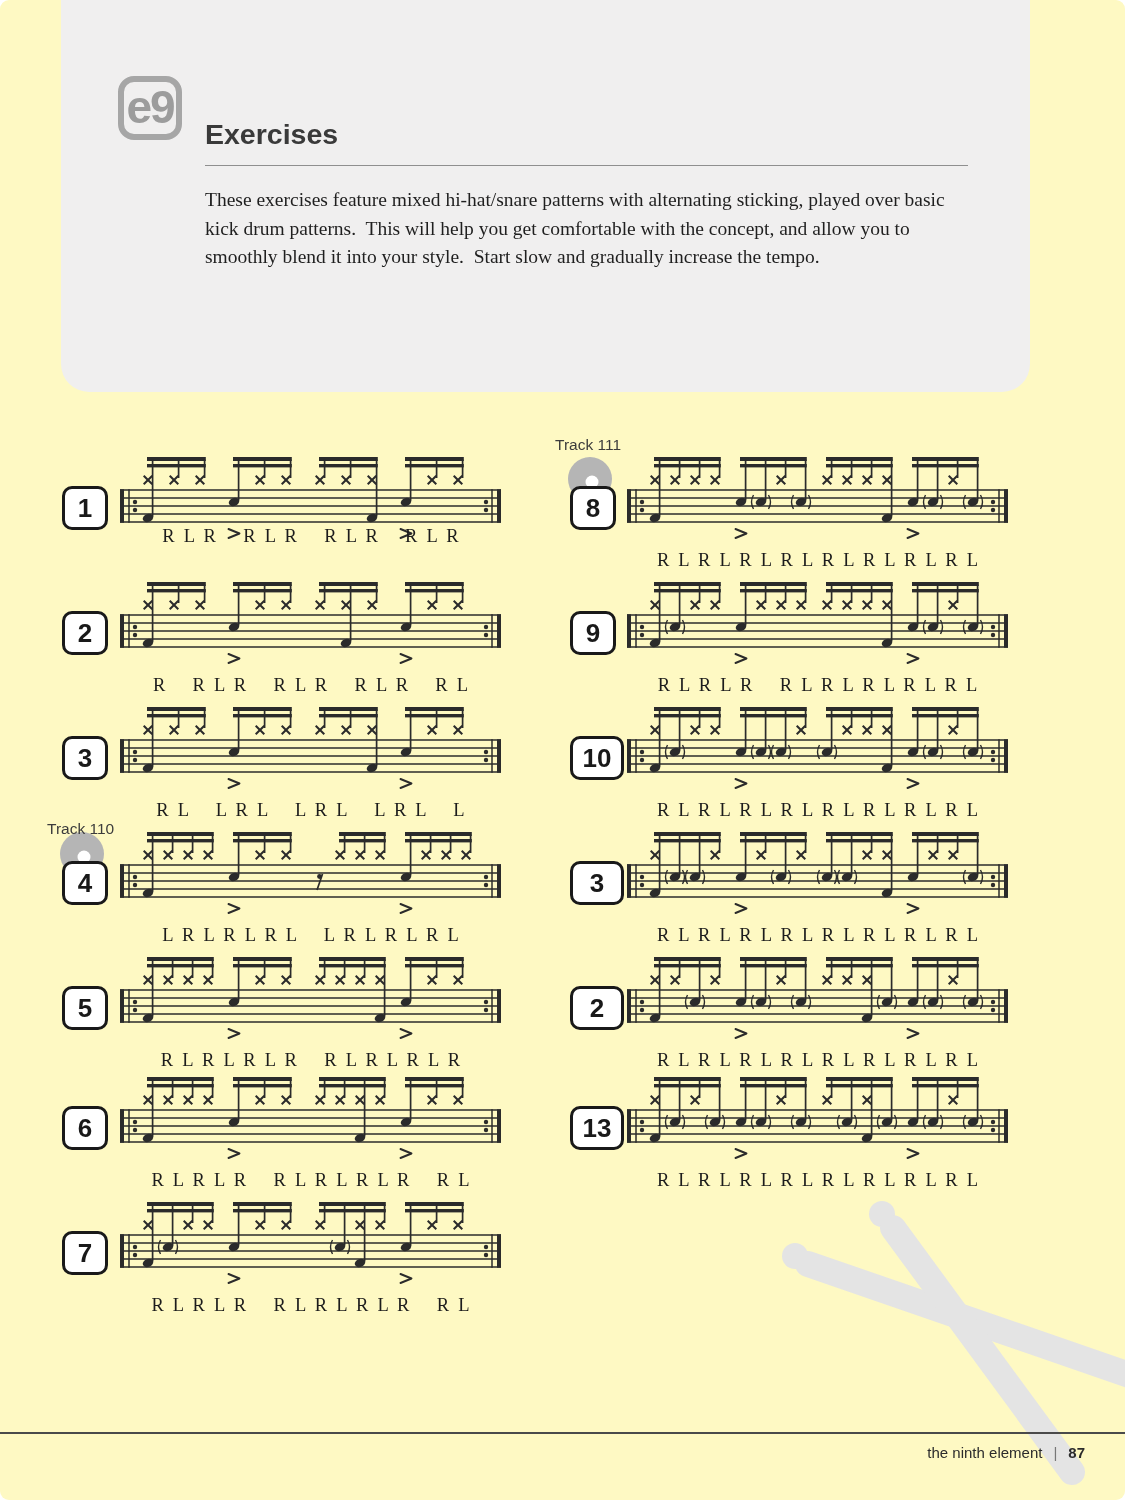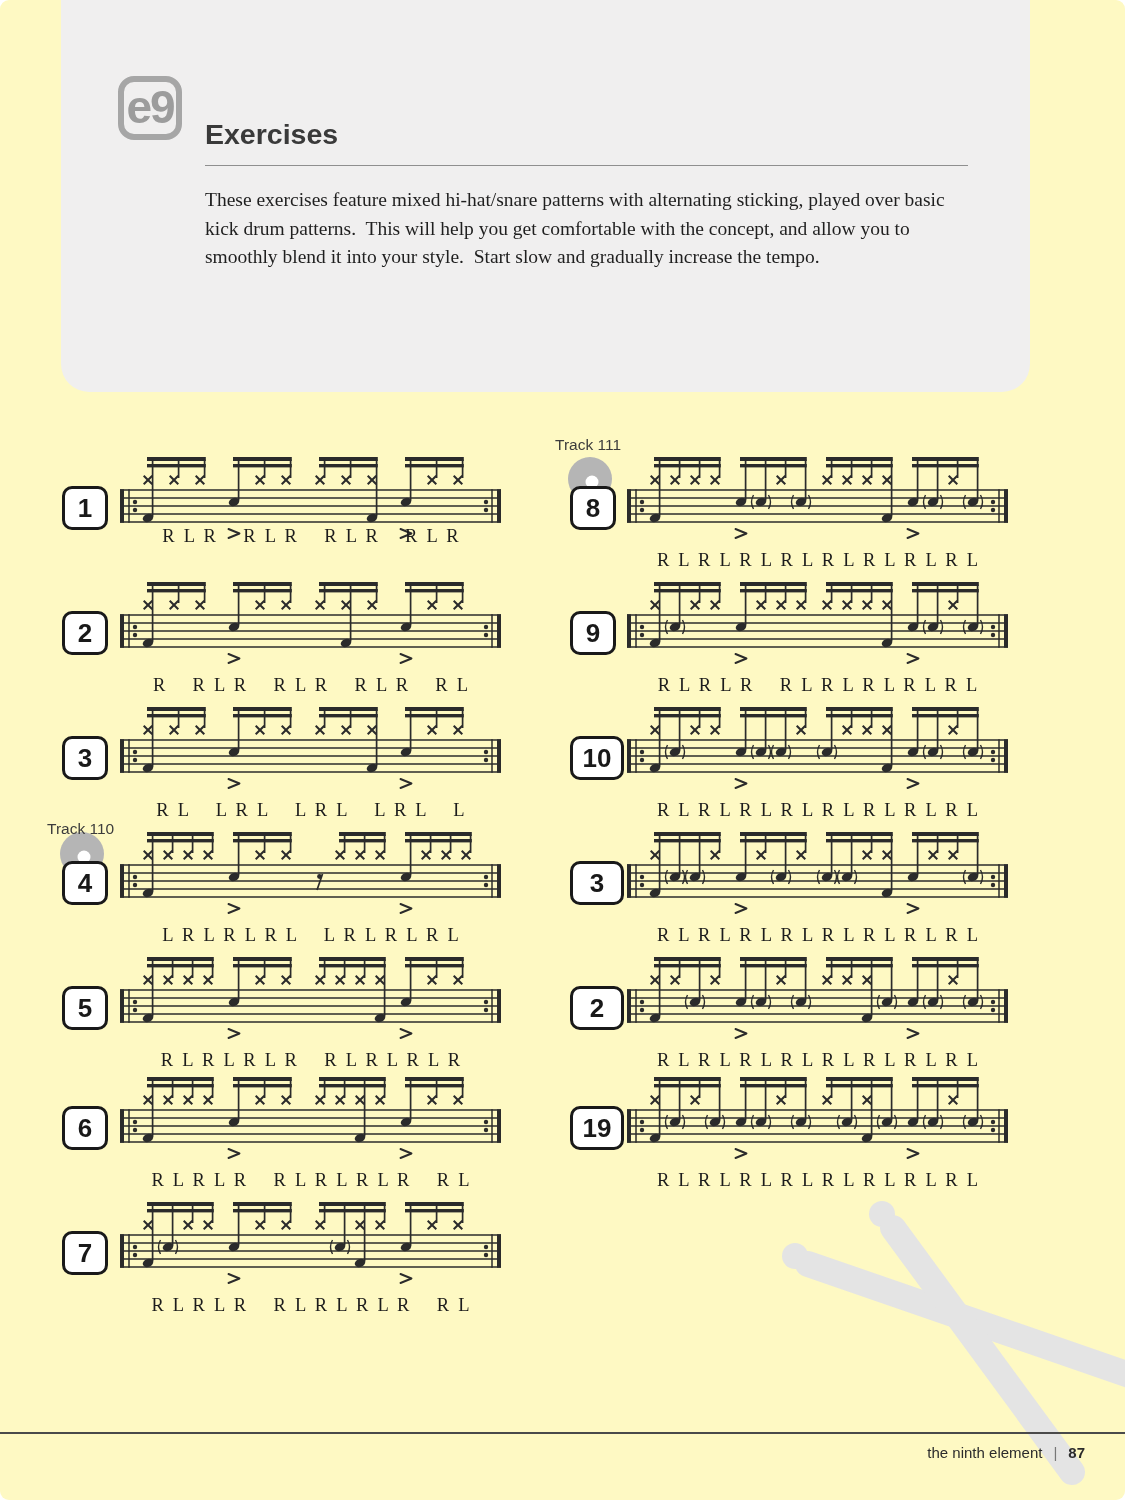--- a/index.html
+++ b/index.html
@@ -953,21 +953,21 @@
           <line x1="332.6" y1="5.5" x2="332.6" y2="24" stroke="#2b2b2b" stroke-width="1.7"></line>
           <line x1="323.7" y1="21.7" x2="332.3" y2="30.3" stroke="#2b2b2b" stroke-width="2"></line>
           <line x1="323.7" y1="30.3" x2="332.3" y2="21.7" stroke="#2b2b2b" stroke-width="2"></line>
           <line x1="352.6" y1="5.5" x2="352.6" y2="46.5" stroke="#2b2b2b" stroke-width="1.7"></line>
           <ellipse cx="348" cy="48" rx="5.4" ry="4" transform="rotate(-20 348 48)" fill="#2b2b2b"></ellipse>
           <path d="M 340.5 41 Q 336.5 48 340.5 55" fill="none" stroke="#2b2b2b" stroke-width="1.4"></path>
           <path d="M 355.5 41 Q 359.5 48 355.5 55" fill="none" stroke="#2b2b2b" stroke-width="1.4"></path>
         </svg>
       </div>
       <div class="sticking" style="left: 625px; top: 1050px;">R L R L R L R L R L R L R L R L</div>
-      <div class="badge" style="left: 570px; top: 1106px; width: 48px;">19</div>
+      <div class="badge" style="left: 570px; top: 1106px; width: 48px;">13</div>
       <div style="position: absolute; left: 625px; top: 1074px;">
         <svg class="staff" width="385" height="94" viewBox="0 0 385 94">
           <line x1="2" y1="36" x2="383" y2="36" stroke="#2b2b2b" stroke-width="1.4"></line>
           <line x1="2" y1="44" x2="383" y2="44" stroke="#2b2b2b" stroke-width="1.4"></line>
           <line x1="2" y1="52" x2="383" y2="52" stroke="#2b2b2b" stroke-width="1.4"></line>
           <line x1="2" y1="60" x2="383" y2="60" stroke="#2b2b2b" stroke-width="1.4"></line>
           <line x1="2" y1="68" x2="383" y2="68" stroke="#2b2b2b" stroke-width="1.4"></line>
           <rect x="2" y="35.3" width="4" height="33.4" fill="#2b2b2b"></rect>
           <line x1="11" y1="35.3" x2="11" y2="68.7" stroke="#2b2b2b" stroke-width="1.5"></line>
           <circle cx="17" cy="48" r="2.2" fill="#2b2b2b"></circle>

